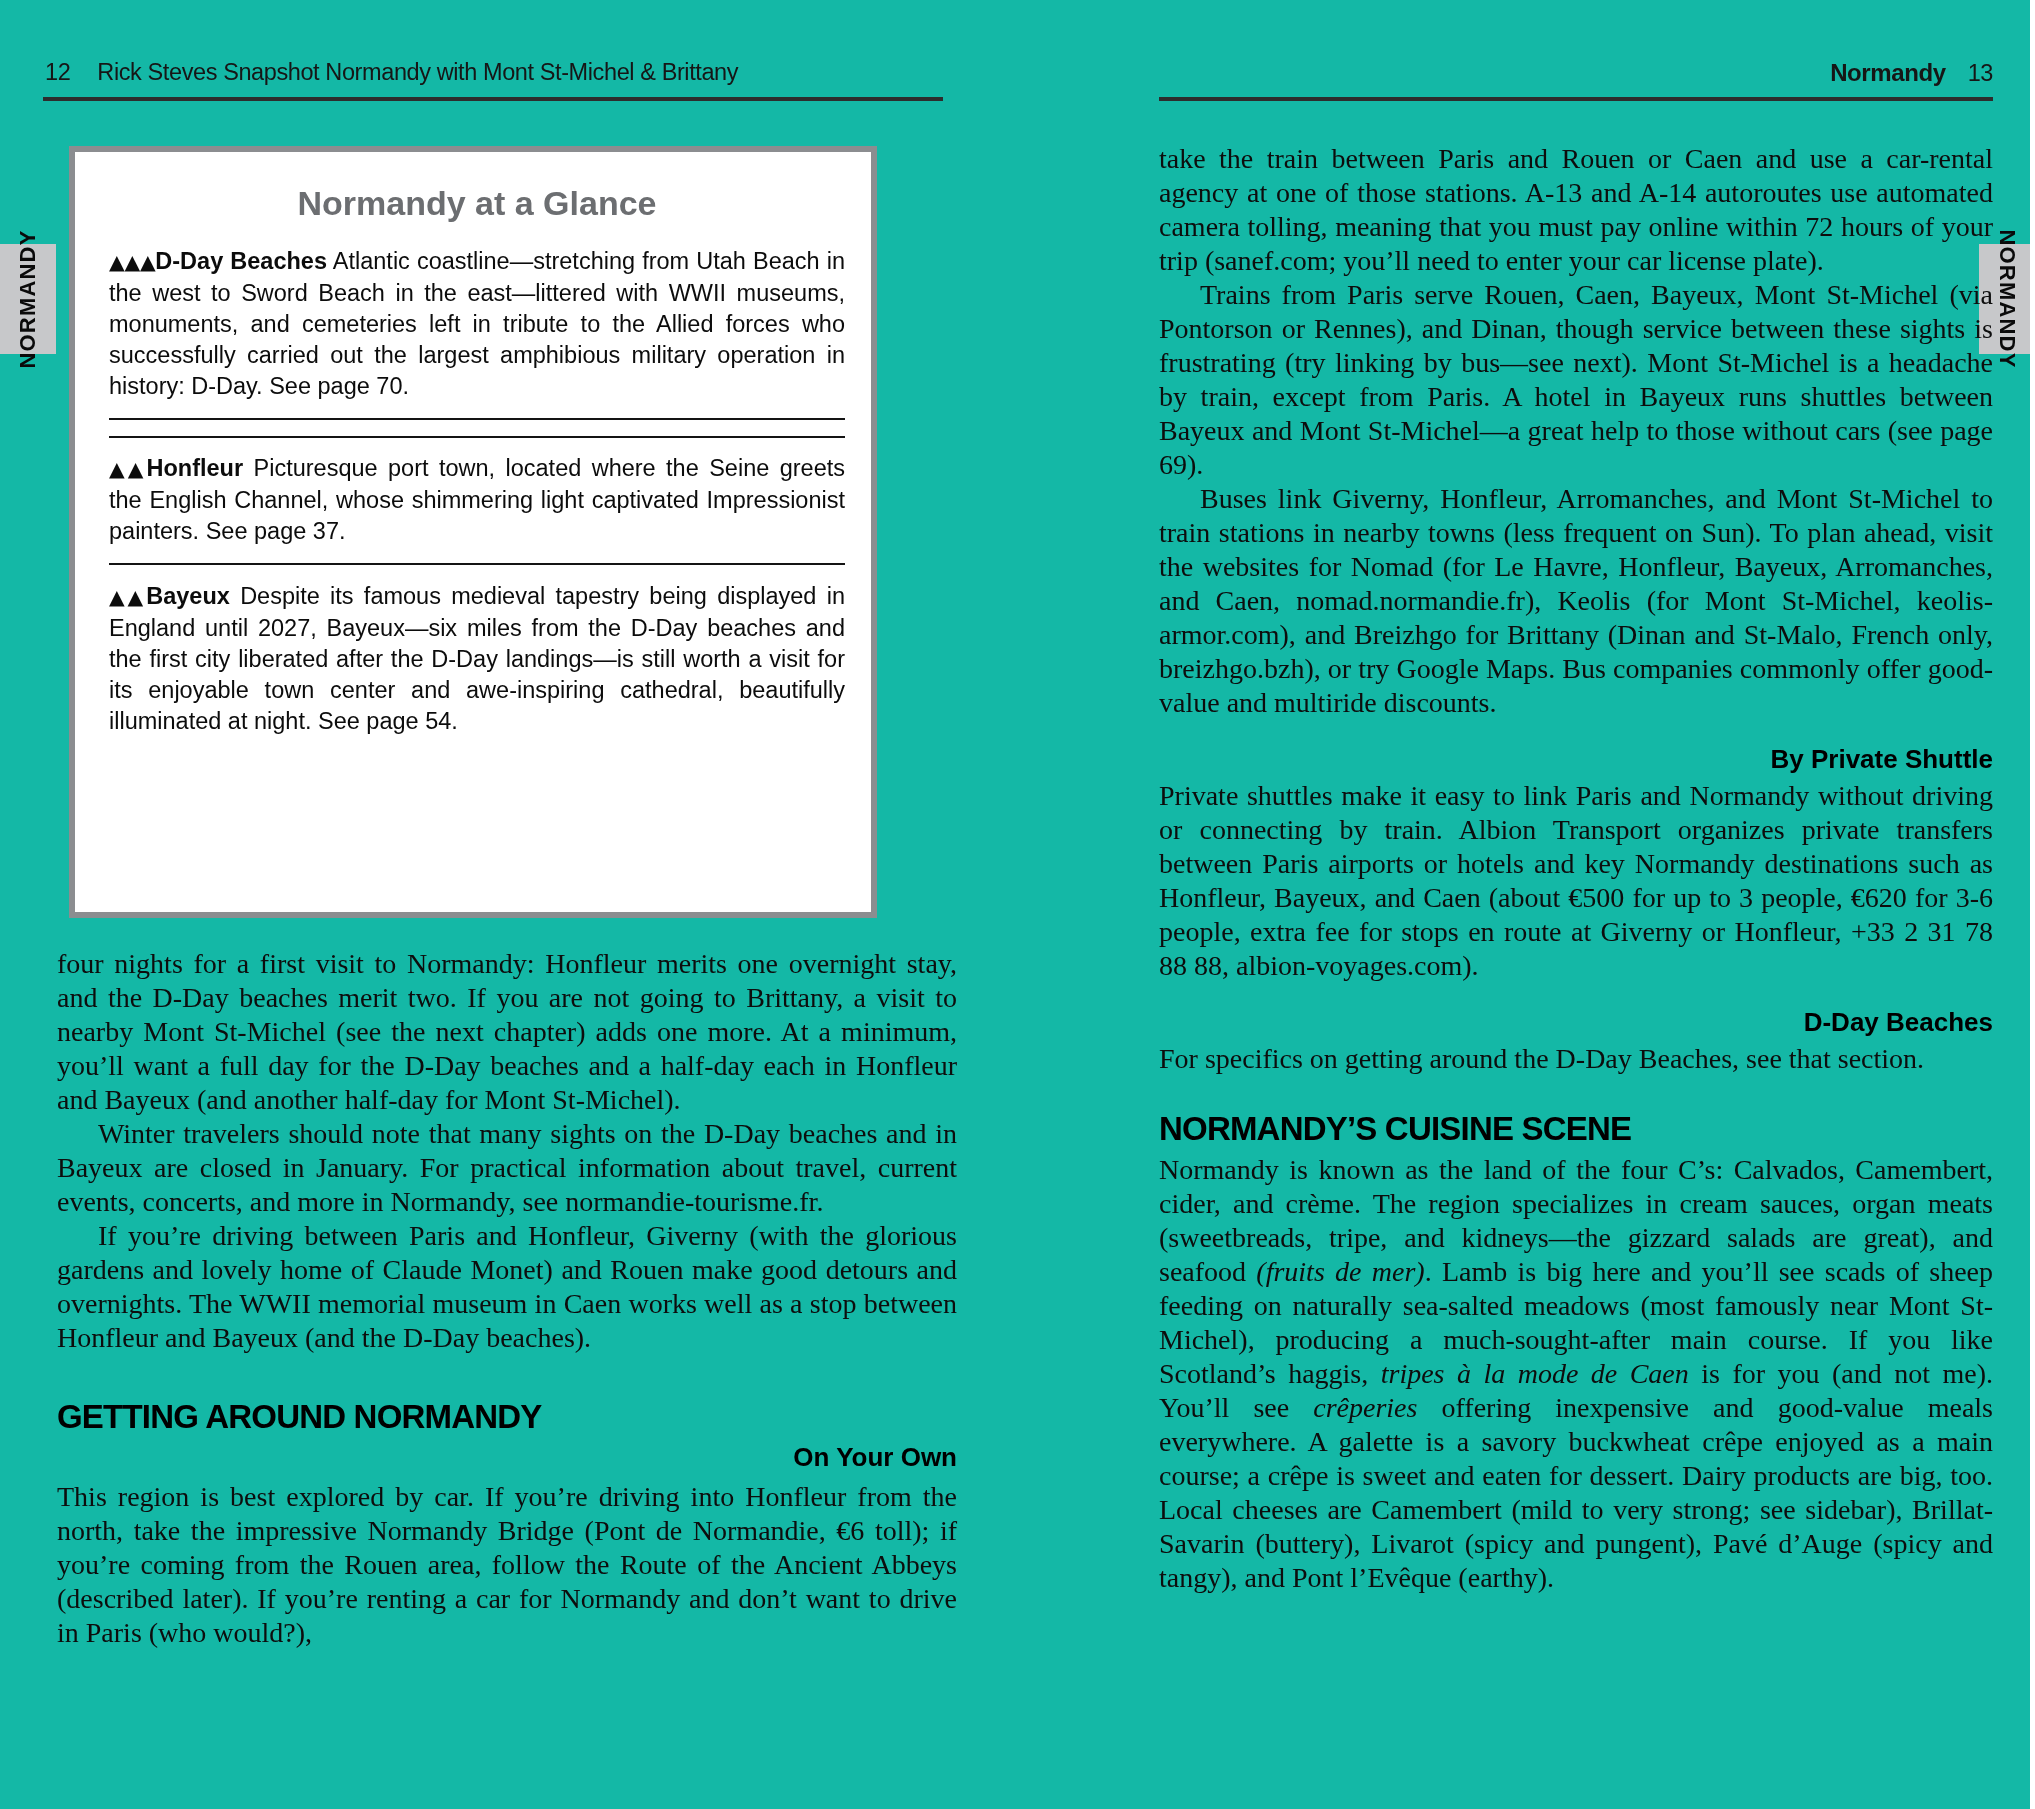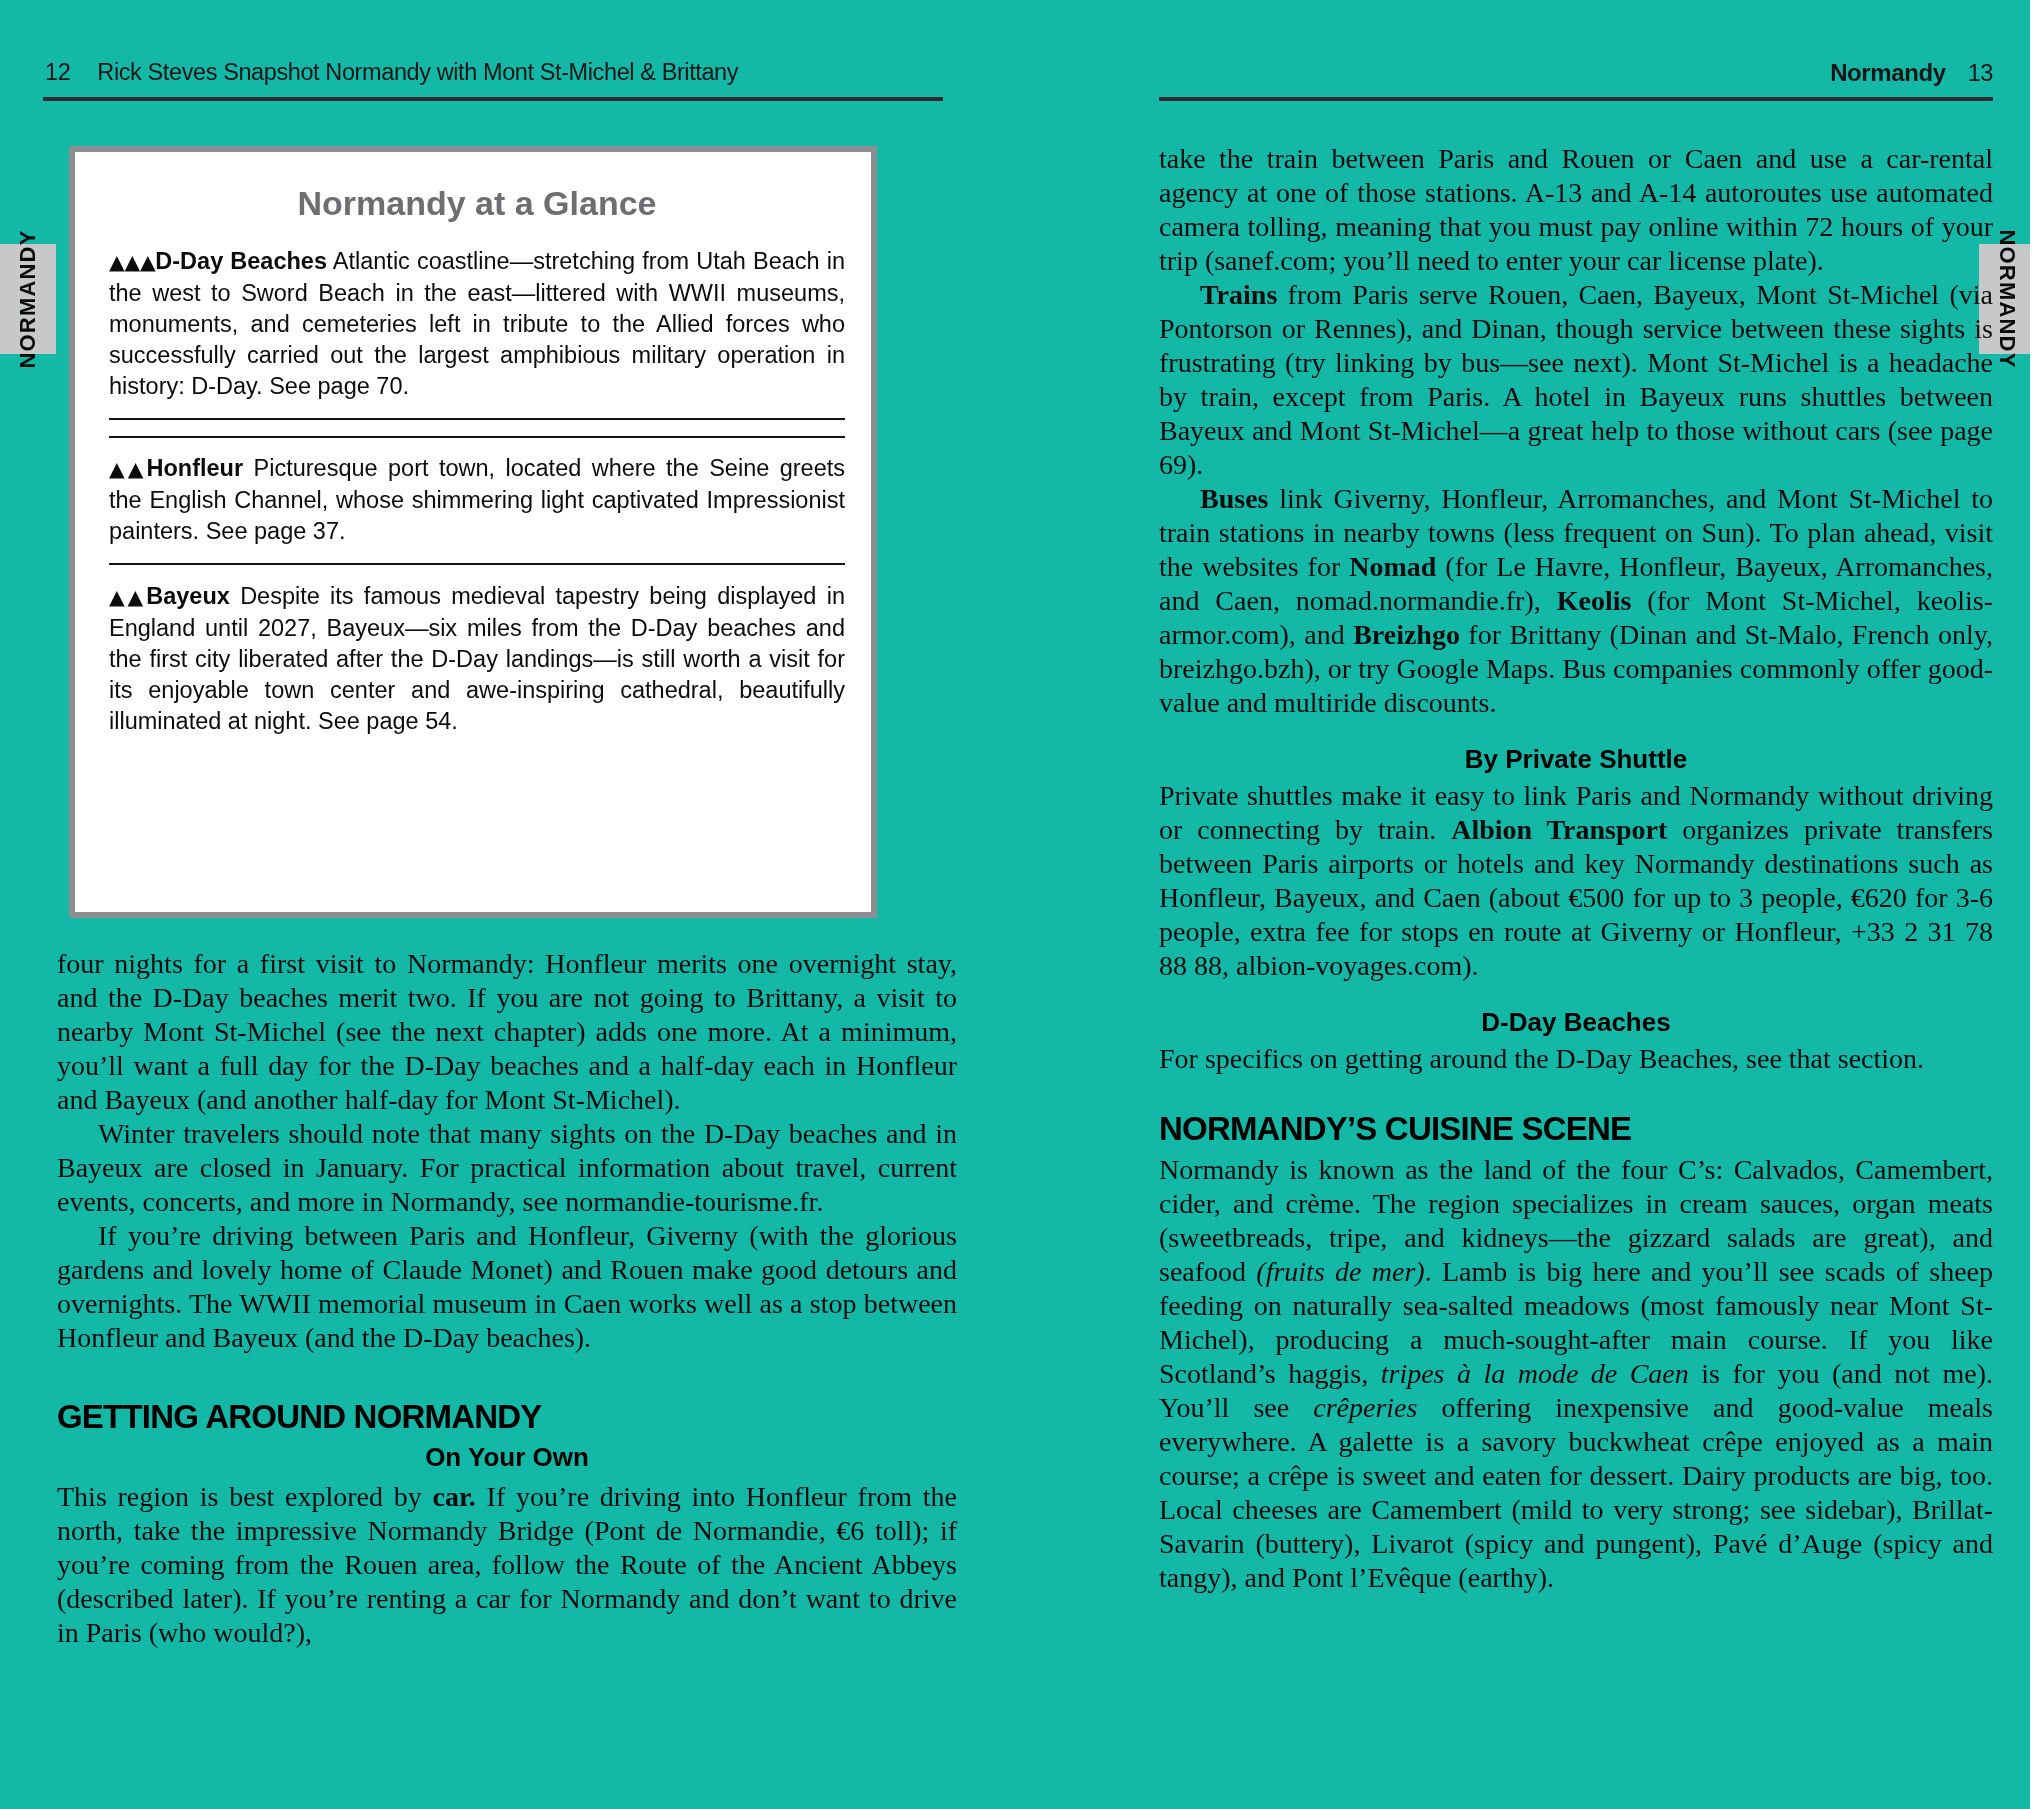--- a/index.html
+++ b/index.html
@@ -42,26 +42,26 @@
   
   .body-col{position:absolute;font-family:"Liberation Serif",serif;font-size:28px;
       line-height:34px;text-align:justify;color:#0d0d0d;}
   #body-left{left:57px;top:947px;width:900px;}
   #body-right{left:1159px;top:142px;width:834px;}
   .body-col p{margin:0;}
   .indent{text-indent:41px;}
   .sec-head{font-family:"Liberation Sans",sans-serif;font-weight:bold;font-size:33px;
       line-height:39px;letter-spacing:-0.8px;color:#000;margin:0;text-align:left;}
   .sub-head{font-family:"Liberation Sans",sans-serif;font-weight:bold;font-size:26px;
-      line-height:31px;color:#000;margin:0;text-align:center;}
+      line-height:31px;color:#000;margin:0;text-align:right;}
   #body-left .sec-head{margin-top:42px;}
   #body-left .sub-head{margin-top:6.3px;margin-bottom:6.3px;}
   #body-right .sub-head{margin-top:23.5px;margin-bottom:4.7px;}
   #body-right .sec-head{margin-top:33px;margin-bottom:5px;}
-  b{font-weight:bold;}
+  b{font-weight:normal;}
   i{font-style:italic;}
 </style>
 </head>
 <body>
 
 <div id="spread">
 
   <div class="running-head" id="head-left">
     <span class="pgnum">12</span><span>Rick Steves Snapshot Normandy with Mont St-Michel &amp; Brittany</span>
   </div>

